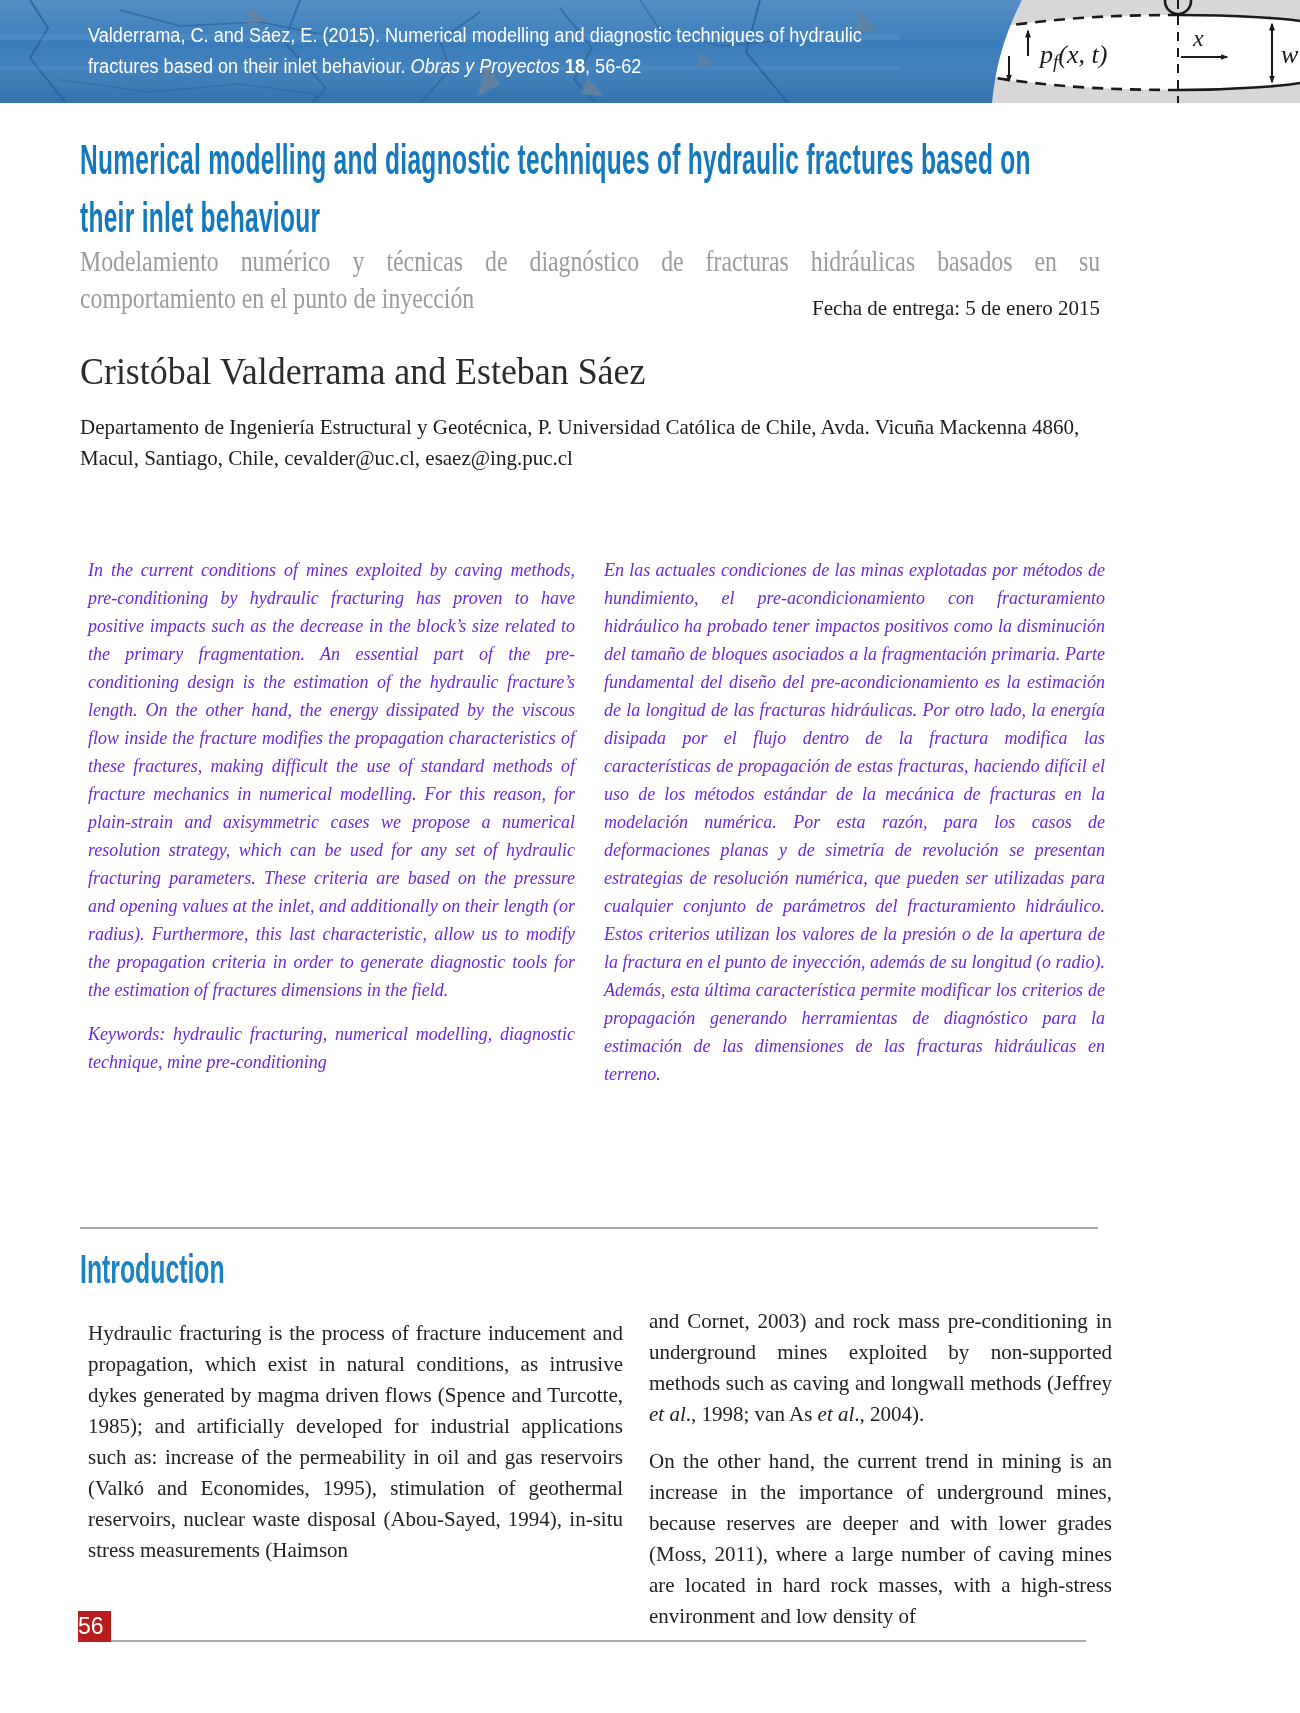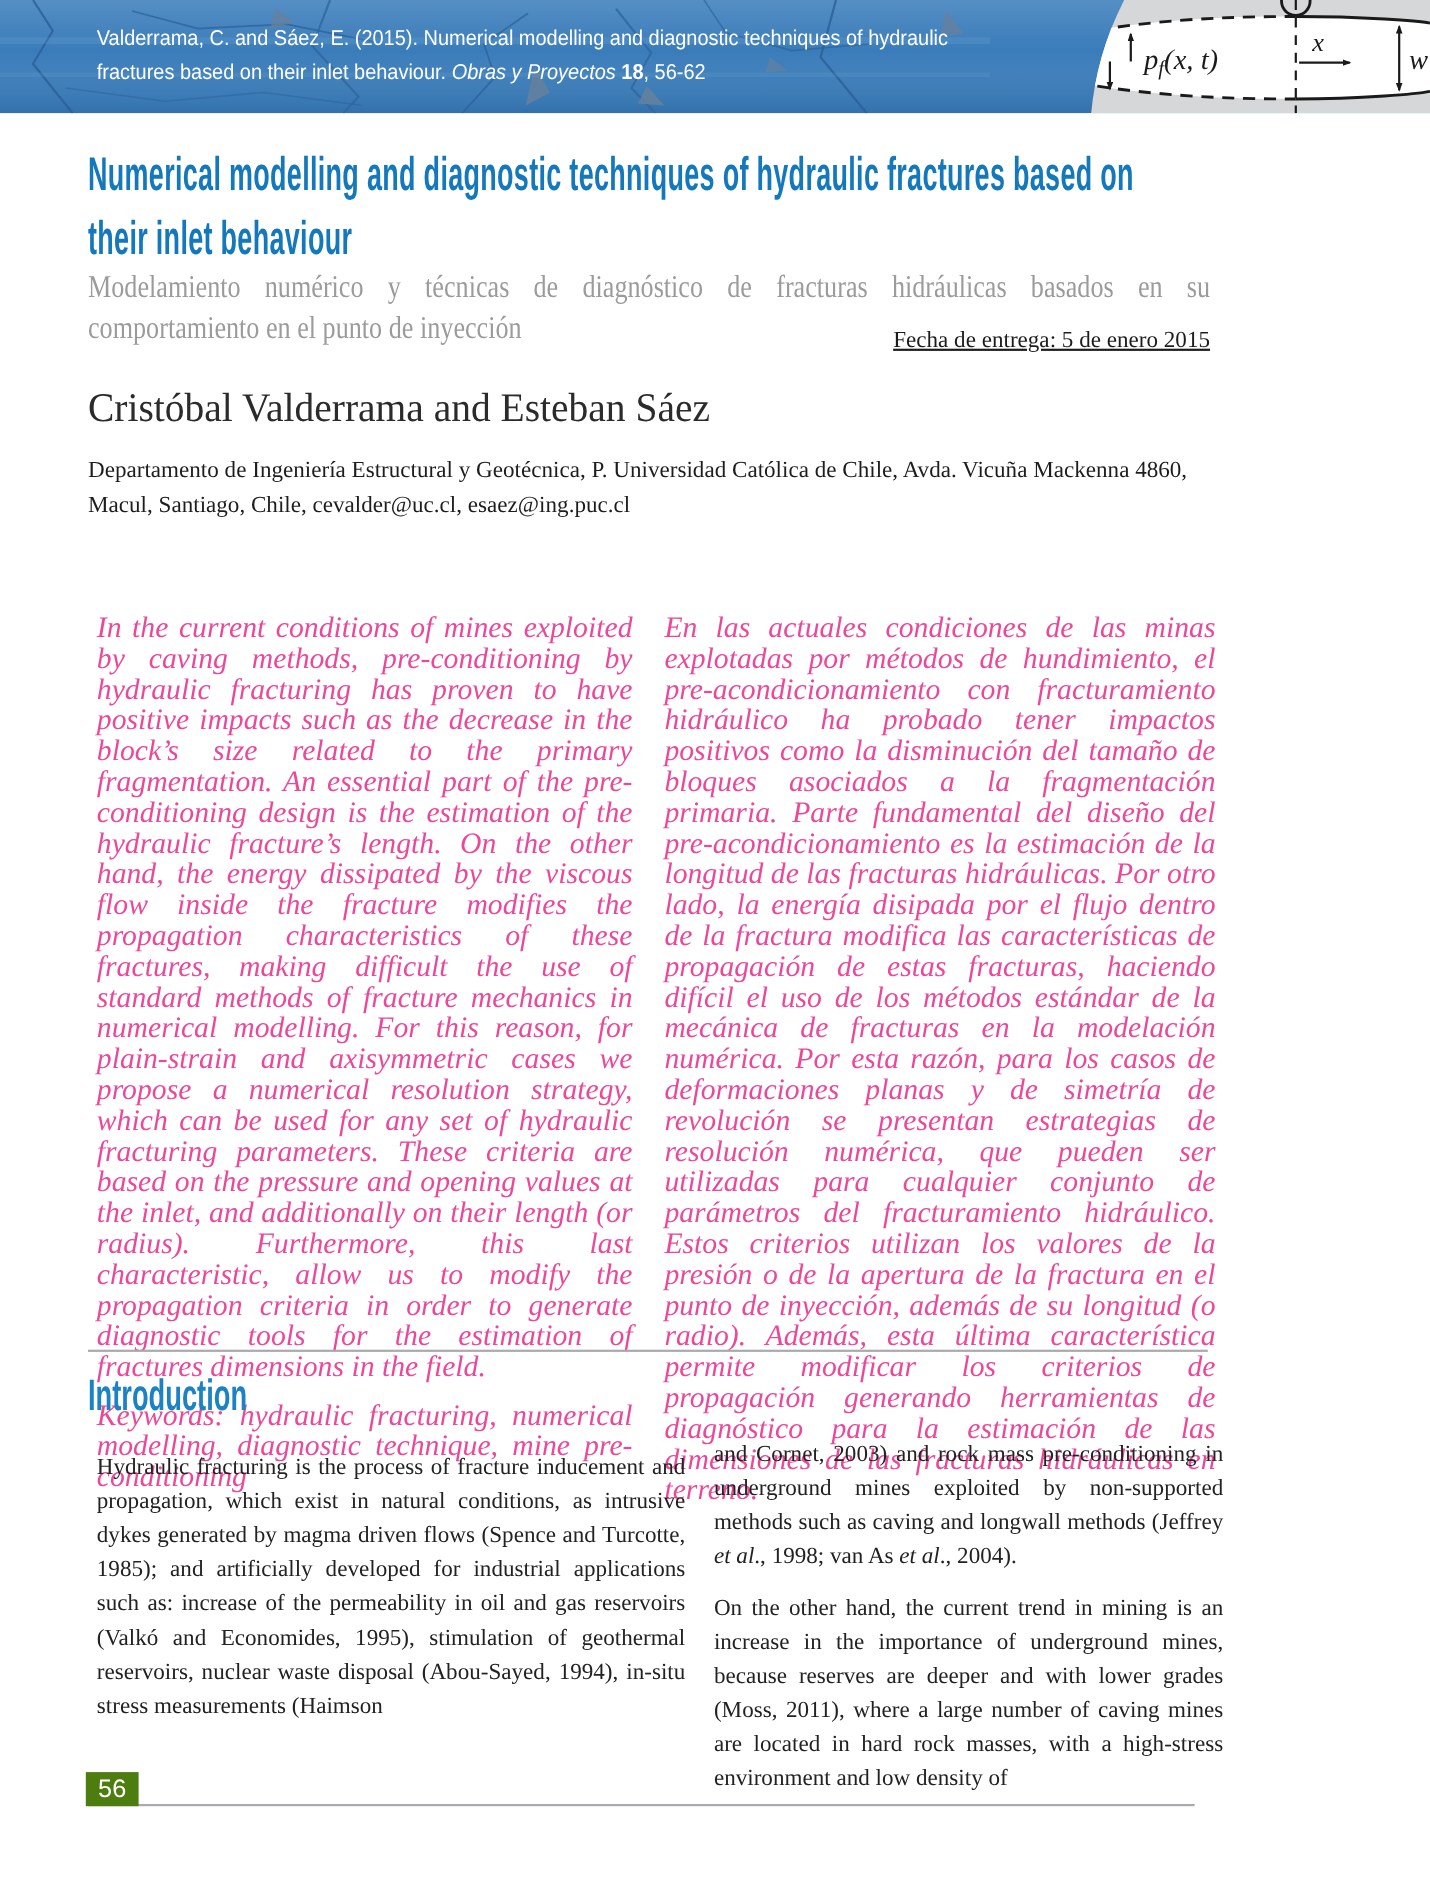--- a/index.html
+++ b/index.html
@@ -16,45 +16,45 @@
 
   
   .title{position:absolute;left:80px;top:130px;color:#1478bd;
          font-family:"Liberation Sans","DejaVu Sans",sans-serif;font-weight:bold;
          font-size:43px;line-height:58px;transform:scaleX(.57);transform-origin:0 0;
          white-space:nowrap;letter-spacing:.5px;}
   .subtitle{position:absolute;left:80px;top:243px;width:1244px;color:#9b9b9b;
             font-size:29px;line-height:37px;transform:scaleX(.82);transform-origin:0 0;}
   .subtitle .l1{text-align:justify;text-align-last:justify;}
   .dates{position:absolute;left:500px;top:293px;width:600px;text-align:right;
-         font-size:21px;line-height:30px;color:#1c1c1c;text-decoration:underline;}
+         font-size:21px;line-height:30px;color:#1c1c1c;}
   .authors{position:absolute;left:80px;top:350px;font-size:37px;color:#2b2b2b;
            transform:scaleX(.97);transform-origin:0 0;white-space:nowrap;}
   .affiliation{position:absolute;left:80px;top:412px;width:1026px;
                font-size:21px;line-height:31px;color:#1d1d1d;}
 
   
   .col{position:absolute;text-align:justify;}
   .col p{margin:0 0 16px 0;}
-  .abs{font-style:italic;font-size:27px;line-height:28px;color:#ec4899;}
+  .abs{font-style:italic;font-size:18px;line-height:28px;color:#6d28d9;}
   #abs-en{left:88px;top:556px;width:487px;}
   #abs-es{left:604px;top:556px;width:501px;}
   .rule{position:absolute;left:80px;top:1227px;width:1018px;height:2px;background:#a8aaad;}
   .intro-h{position:absolute;left:80px;top:1247px;color:#1b82c4;
            font-family:"Liberation Sans","DejaVu Sans",sans-serif;font-weight:bold;
            font-size:40px;transform:scaleX(.62);transform-origin:0 0;white-space:nowrap;}
   .body-col{font-size:21px;line-height:31px;color:#222222;}
   #intro-c1{left:88px;top:1306px;width:535px;margin-top:12px;}
   #intro-c2{left:649px;top:1306px;width:463px;}
 
   
   .footer-line{position:absolute;left:80px;top:1640px;width:1006px;height:2px;background:#a8aaad;}
-  .pagenum{position:absolute;left:78px;top:1611px;width:48px;height:31px;background:#4d7c0f;
+  .pagenum{position:absolute;left:78px;top:1611px;width:33px;height:31px;background:#b91c1c;
            color:#ffffff;font-family:"Liberation Sans","DejaVu Sans",sans-serif;
-           font-size:23px;line-height:31px;text-align:center;}
+           font-size:23px;line-height:31px;text-align:left;}
 </style>
 </head>
 <body>
 
 <div class="page">
 
   <div class="band">
     <svg width="1300" height="103" viewBox="0 0 1300 103">
       <defs>
         <marker id="ah" markerWidth="9" markerHeight="9" refX="6.5" refY="3" orient="auto" markerUnits="userSpaceOnUse">

